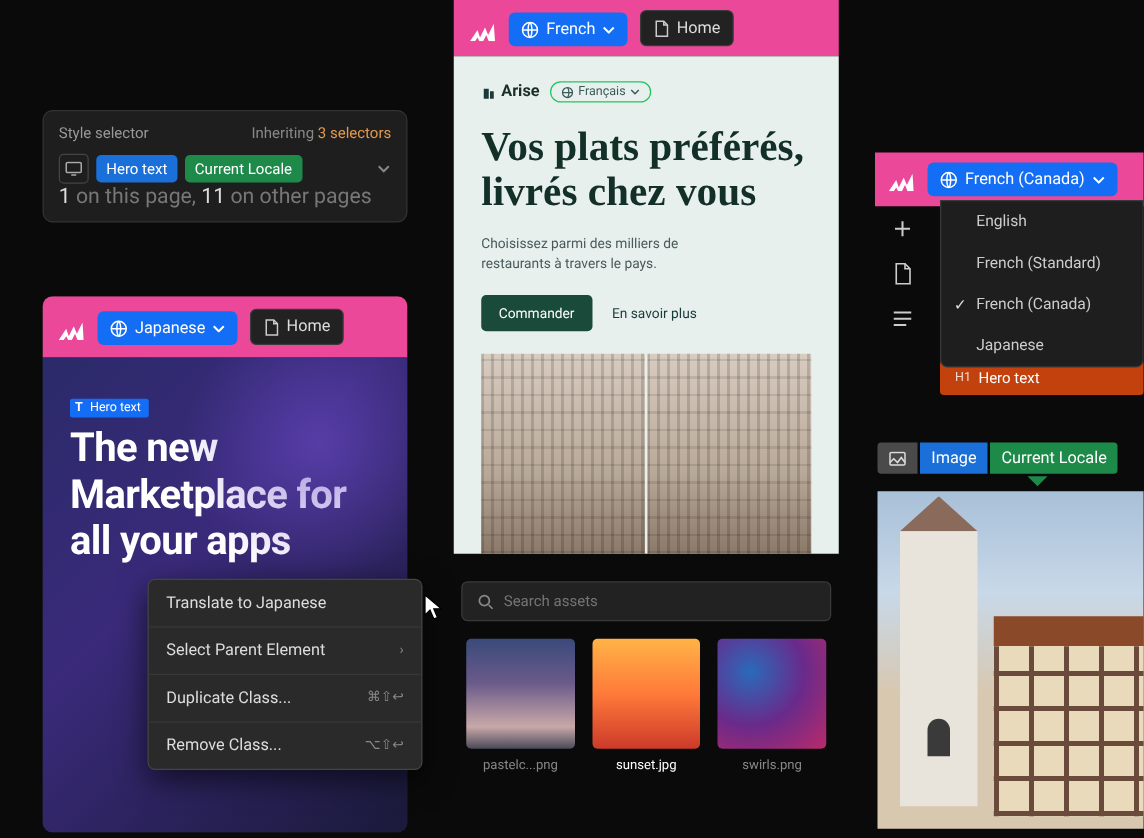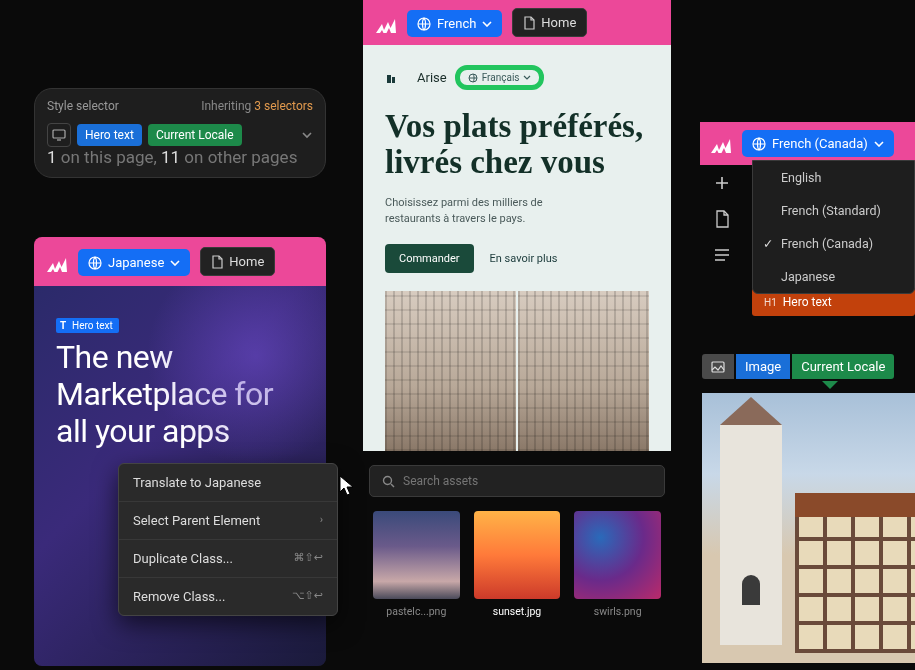--- a/index.html
+++ b/index.html
@@ -1,19 +1,19 @@
 <!DOCTYPE html>
 <html><head>
 <meta charset="utf-8">
 <style>
 * { margin:0; padding:0; box-sizing:border-box; font-family:-apple-system,BlinkMacSystemFont,"Segoe UI",Roboto,sans-serif; }
 body { background:#0a0a0a; width:915px; height:670px; position:relative; overflow:hidden; color:#bbb; }
 
 
-.style-selector { position:absolute; left:34px; top:88px; width:292px; background:#1e1e1e; border:1px solid #333; border-radius:18px; padding:10px 12px; }
+.style-selector { position:absolute; left:34px; top:88px; width:292px; background:#1e1e1e; border:1px solid #333; border-radius:8px; padding:10px 12px; }
 .style-selector-hdr { display:flex; justify-content:space-between; font-size:12px; color:#999; margin-bottom:10px; }
 .style-selector-hdr .inh { color:#888; }
 .style-selector-hdr .inh .cnt { color:#e29a4e; }
 .style-selector-row { display:flex; align-items:center; gap:6px; }
 .style-selector-row .dev { width:24px; height:24px; display:flex; align-items:center; justify-content:center; border:1px solid #444; border-radius:4px; }
 .tag { padding:4px 8px; border-radius:4px; font-size:12px; color:#fff; }
 .tag.blue { background:#1a6fd8; }
 .tag.green { background:#1d8a4a; }
 .style-selector-row .chev { margin-left:auto; color:#888; }
 .style-selector-foot { font-size:17px; color:#777; }
@@ -23,36 +23,36 @@
 .panel-a { position:absolute; left:34px; top:237px; width:292px; background:#171717; border-radius:8px; overflow:hidden; }
 .topbar { display:flex; align-items:flex-end; gap:10px; padding:10px 12px; background:#ec4899; }
 .wf-logo { width:22px; height:22px; display:flex; align-items:center; justify-content:center; }
 .lang-btn { display:flex; align-items:center; gap:6px; background:#146ef5; color:#fff; padding:6px 10px; border-radius:5px; font-size:13px; }
 .lang-btn .glob, .lang-btn .chv { display:flex; }
 .home-btn { display:flex; align-items:center; gap:6px; background:#222; border:1px solid #3a3a3a; color:#ddd; padding:6px 10px; border-radius:5px; font-size:13px; }
 .canvas-a { position:relative; height:380px; background:linear-gradient(135deg,#2b2a6a 0%,#3a2a7a 40%,#1a1a3a 100%); padding:28px 22px; overflow:hidden; }
 .canvas-a::before { content:""; position:absolute; right:-40px; top:-40px; width:220px; height:220px; background:radial-gradient(circle,#6a4ac7 0%,transparent 70%); opacity:.6; }
 .hero-label { display:inline-block; background:#146ef5; color:#fff; font-size:10px; padding:2px 6px 2px 16px; position:relative; border-radius:2px; }
 .hero-label::before { content:"T"; position:absolute; left:4px; font-weight:bold; }
-.hero-txt { color:#fff; font-size:32px; font-weight:400; line-height:1.15; margin-top:6px; letter-spacing:-.5px; }
+.hero-txt { color:#fff; font-size:32px; font-weight:700; line-height:1.15; margin-top:6px; letter-spacing:-.5px; }
 
 
 .ctxmenu { position:absolute; left:118px; top:463px; width:220px; background:#2a2a2a; border:1px solid #444; border-radius:6px; box-shadow:0 8px 24px rgba(0,0,0,.6); z-index:10; }
 .ctxmenu .itm { display:flex; align-items:flex-start; justify-content:space-between; padding:11px 14px; font-size:13px; color:#ddd; border-bottom:1px solid #383838; }
 .ctxmenu .itm:last-child { border-bottom:none; }
 .ctxmenu .itm .kb { font-size:11px; color:#888; }
 .cursor { position:absolute; left:338px; top:474px; z-index:20; }
 
 
 .panel-b { position:absolute; left:363px; top:0; width:308px; }
 .panel-b .topbar { padding:8px 12px; }
 .canvas-b { background:#e8f0ee; padding:20px 22px 0 22px; }
 .arise-hdr { display:flex; align-items:center; gap:8px; margin-bottom:18px; }
-.arise-logo { display:flex; align-items:flex-end; gap:20px; font-size:13px; font-weight:400; color:#1a2e2a; }
-.pill { display:inline-flex; align-items:center; gap:4px; border:5px solid #22c55e; border-radius:12px; padding:2px 8px; font-size:10px; color:#3a5a5a; }
+.arise-logo { display:flex; align-items:flex-end; gap:4px; font-size:13px; font-weight:700; color:#1a2e2a; }
+.pill { display:inline-flex; align-items:center; gap:4px; border:1px solid #22c55e; border-radius:12px; padding:2px 8px; font-size:10px; color:#3a5a5a; }
 .b-title { font-family:Georgia,serif; font-size:33px; line-height:1.1; color:#133028; font-weight:600; margin-bottom:14px; }
 .b-sub { font-size:11px; color:#4a5a5a; line-height:1.5; margin-bottom:16px; max-width:200px; }
 .b-btns { display:flex; gap:16px; align-items:center; margin-bottom:18px; }
 .btn-pri { background:#1a4a3a; color:#fff; padding:8px 14px; border-radius:4px; font-size:11px; }
 .btn-lnk { font-size:11px; color:#1a3a3a; }
 .b-img { height:160px; display:flex; gap:2px; }
 .b-img .bld { flex:1; background:linear-gradient(180deg,#d8ccc0 0%,#b8a898 60%,#8a7868 100%); position:relative; }
 .b-img .bld::after { content:""; position:absolute; inset:0; background:repeating-linear-gradient(90deg,rgba(0,0,0,.15) 0 2px,transparent 2px 8px),repeating-linear-gradient(0deg,rgba(0,0,0,.1) 0 2px,transparent 2px 14px); }
 
 

